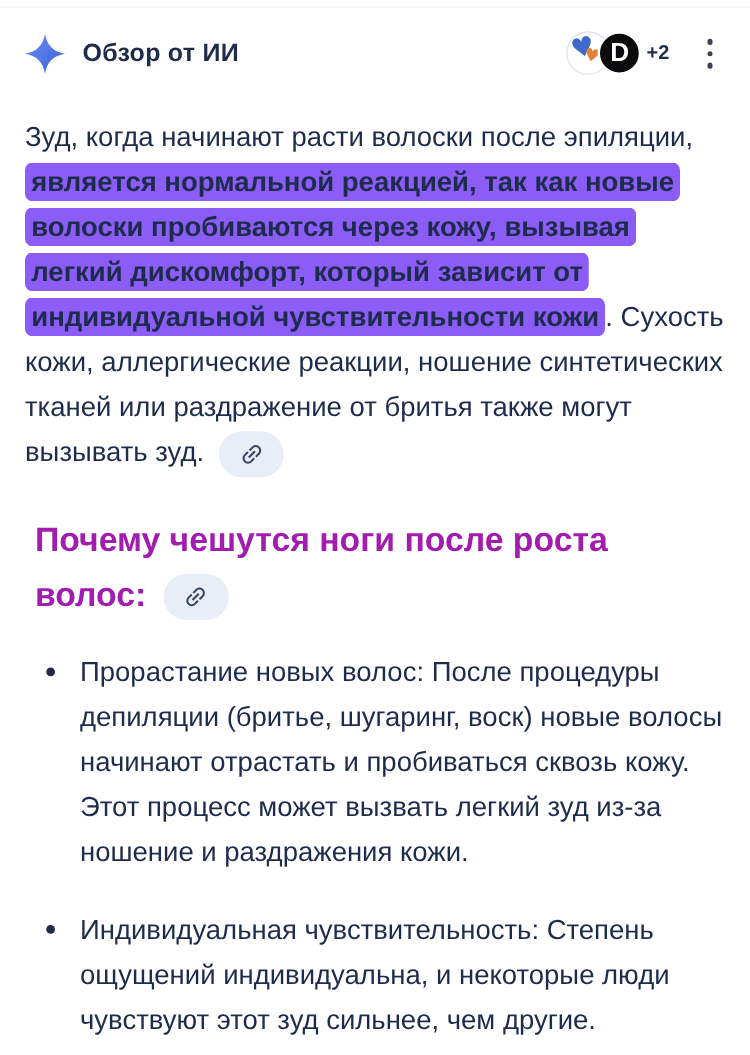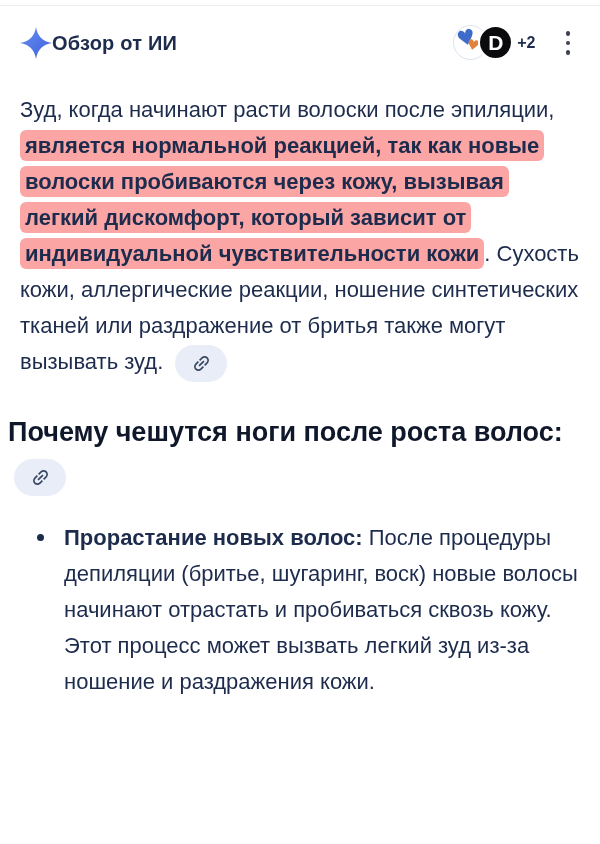--- a/index.html
+++ b/index.html
@@ -19,20 +19,21 @@
 
   
   .header {
     display: flex; align-items: center;
     padding: 0 20px;
     margin-top: 24px;
     height: 38px;
   }
   .sparkle { width: 32px; height: 32px; flex: 0 0 auto; }
   .ai-title {
+    margin-left: 14px;
     font-size: 20px; font-weight: 700;
     letter-spacing: 0.2px;
     color: #1d2b4c;
   }
   .header-right { margin-left: auto; display: flex; align-items: center; }
   .sources-btn { display: flex; align-items: center; cursor: pointer; }
   .favicon-stack { position: relative; width: 60px; height: 36px; }
   .favicon {
     position: absolute; top: 0;
     width: 35px; height: 35px; border-radius: 50%;
@@ -59,60 +60,60 @@
   }
   .kebab i { width: 4.5px; height: 4.5px; border-radius: 50%; background: #3c424d; }
 
   
   .intro {
     margin: 30px 20px 0 20px;
     font-size: 22px; line-height: 36px;
     color: #1d2b4c;
   }
   .hl {
-    background: #fca5a5;
+    background: #8b5cf6;
     font-weight: 700;
     border-radius: 6px;
     padding: 3px 5px;
     -webkit-box-decoration-break: clone;
     box-decoration-break: clone;
   }
   .pill {
     display: inline-flex; align-items: center; justify-content: center;
     width: 52px; height: 37px;
     background: #e9edf8; border-radius: 19px;
     vertical-align: middle; margin-left: 6px;
     cursor: pointer;
   }
   .pill svg { width: 21px; height: 21px; }
 
   
   .section-heading {
-    margin: 28px 20px 0 8px;
+    margin: 28px 20px 0 28px;
     font-size: 27px; font-weight: 700;
     line-height: 44px;
-    color: #0f172a;
+    color: #a21caf;
   }
 
   
   .bullets { margin: 22px 20px 0 20px; list-style: none; }
   .bullets li {
     position: relative;
     padding-left: 44px;
     font-size: 22px; line-height: 36px;
     margin-bottom: 26px;
     color: #1d2b4c;
   }
   .bullets li::before {
     content: "";
     position: absolute; left: 17px; top: 14px;
     width: 7px; height: 7px; border-radius: 50%;
     background: #1d2b4c;
   }
-  .bullet-lead { font-weight: 700; text-align: center; }
+  .bullet-lead { font-weight: 400; text-align: center; }
 </style>
 </head>
 <body>
 
 <div class="top-divider"></div>
 
 <div class="header">
   <svg class="sparkle" viewBox="0 0 24 24">
     <defs>
       <linearGradient id="sparkGrad" x1="0" y1="0" x2="1" y2="1">
@@ -162,13 +163,16 @@
           <path fill="#394862" d="M3.9 12c0-1.71 1.39-3.1 3.1-3.1h4V7H7c-2.76 0-5 2.24-5 5s2.24 5 5 5h4v-1.9H7c-1.71 0-3.1-1.39-3.1-3.1zM8 13h8v-2H8v2zm9-6h-4v1.9h4c1.71 0 3.1 1.39 3.1 3.1s-1.39 3.1-3.1 3.1h-4V17h4c2.76 0 5-2.24 5-5s-2.24-5-5-5z"></path>
         </g>
       </svg>
     </span>
 </h2>
 
 <ul class="bullets">
   <li>
     <span class="bullet-lead">Прорастание новых волос:</span><span> После процедуры депиляции (бритье, шугаринг, воск) новые волосы начинают отрастать и пробиваться сквозь кожу. Этот процесс может вызвать легкий зуд из-за ношение и раздражения кожи.</span>
   </li>
+  <li>
+    <span class="bullet-lead">Индивидуальная чувствительность:</span><span> Степень ощущений индивидуальна, и некоторые люди чувствуют этот зуд сильнее, чем другие.</span>
+  </li>
 </ul>
 
 </body></html>

